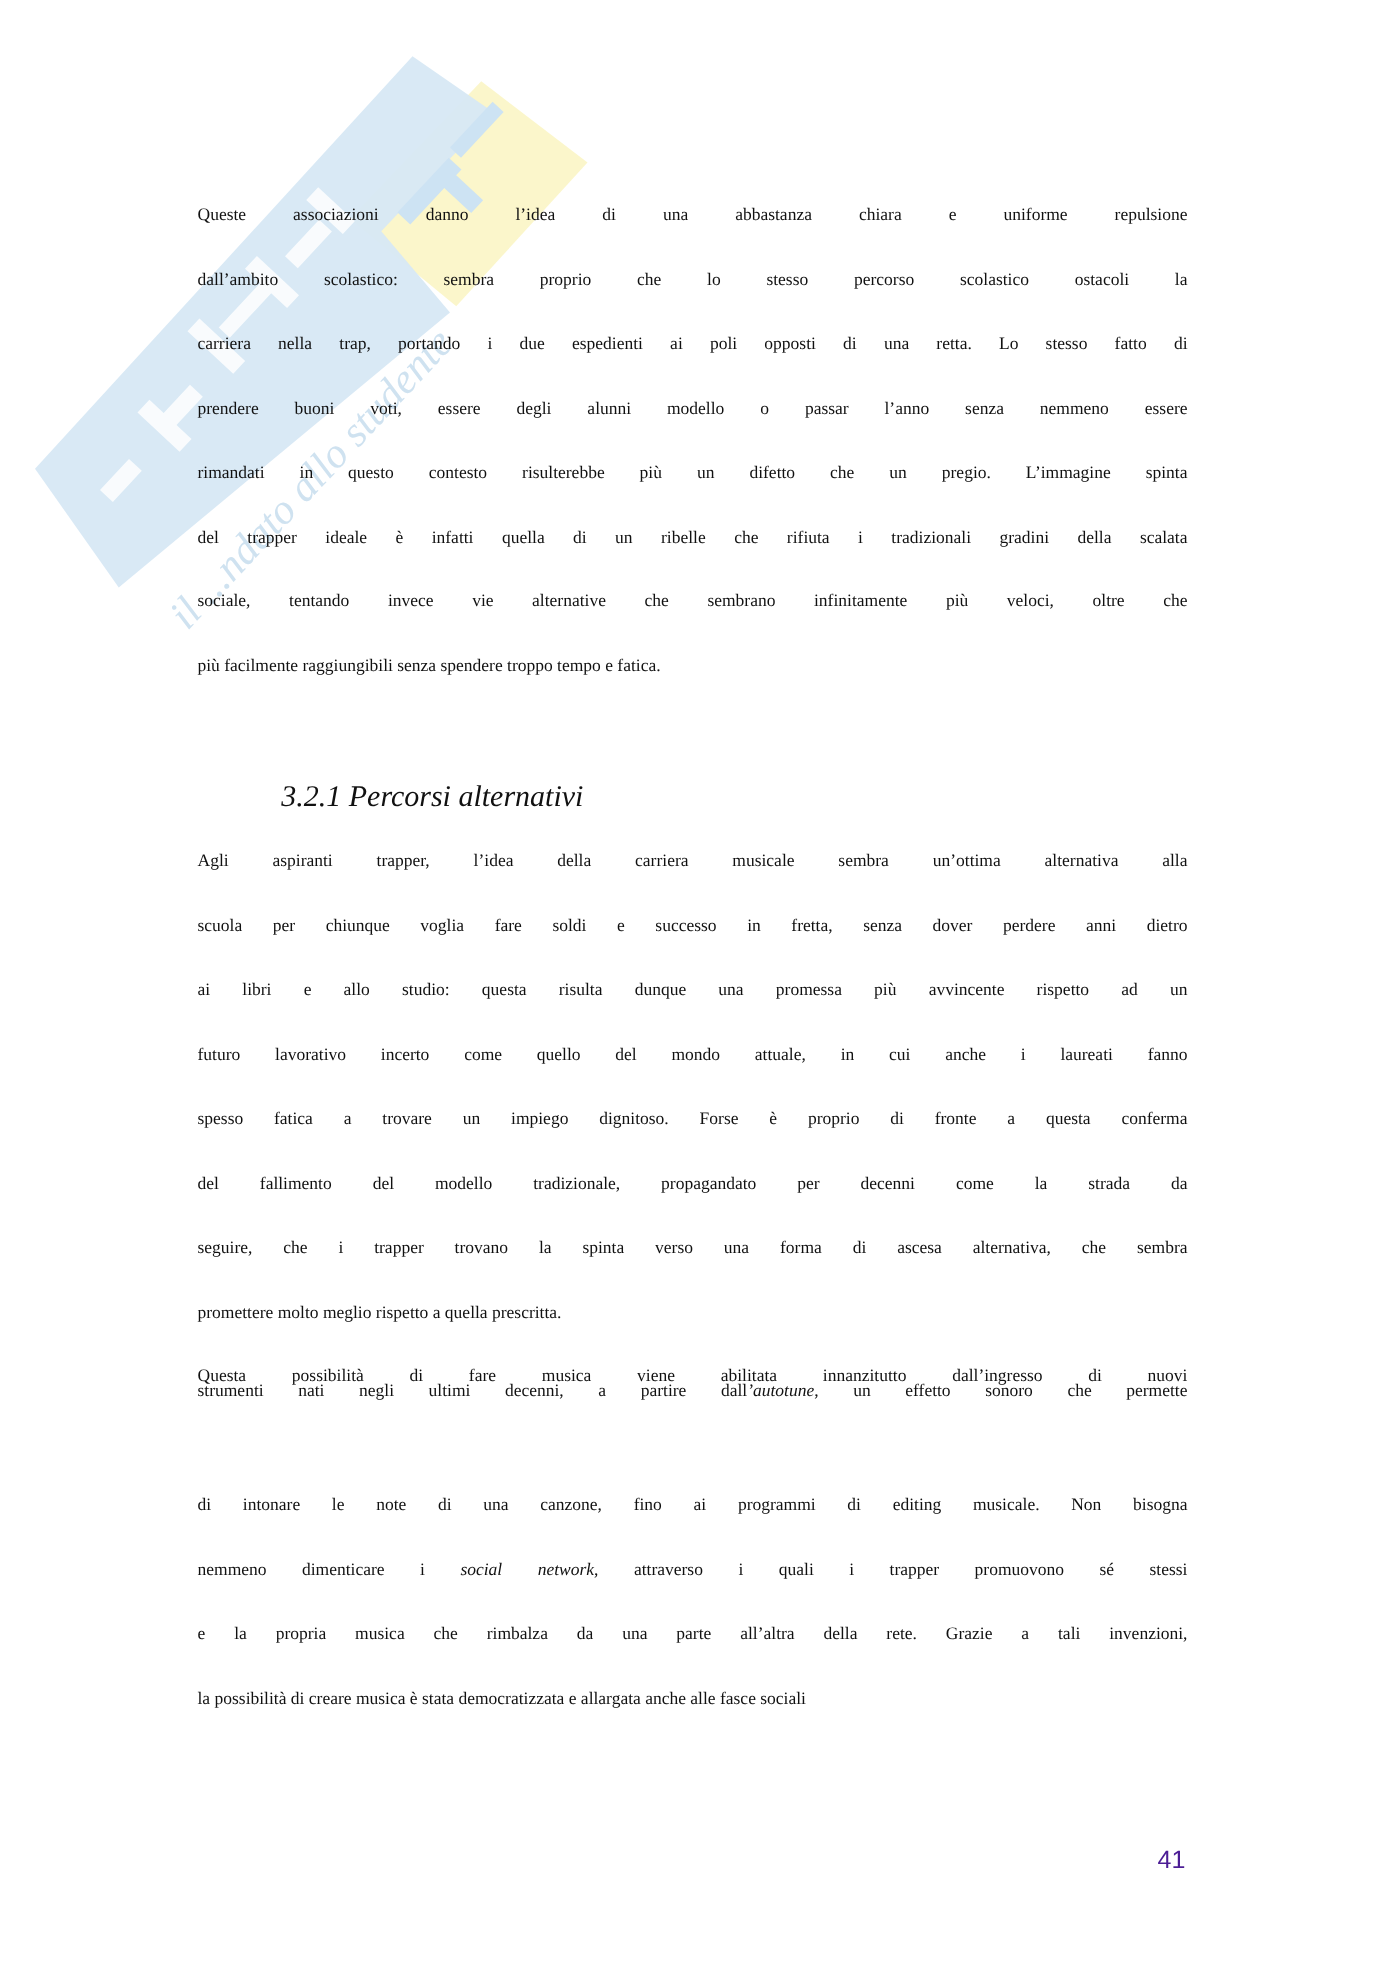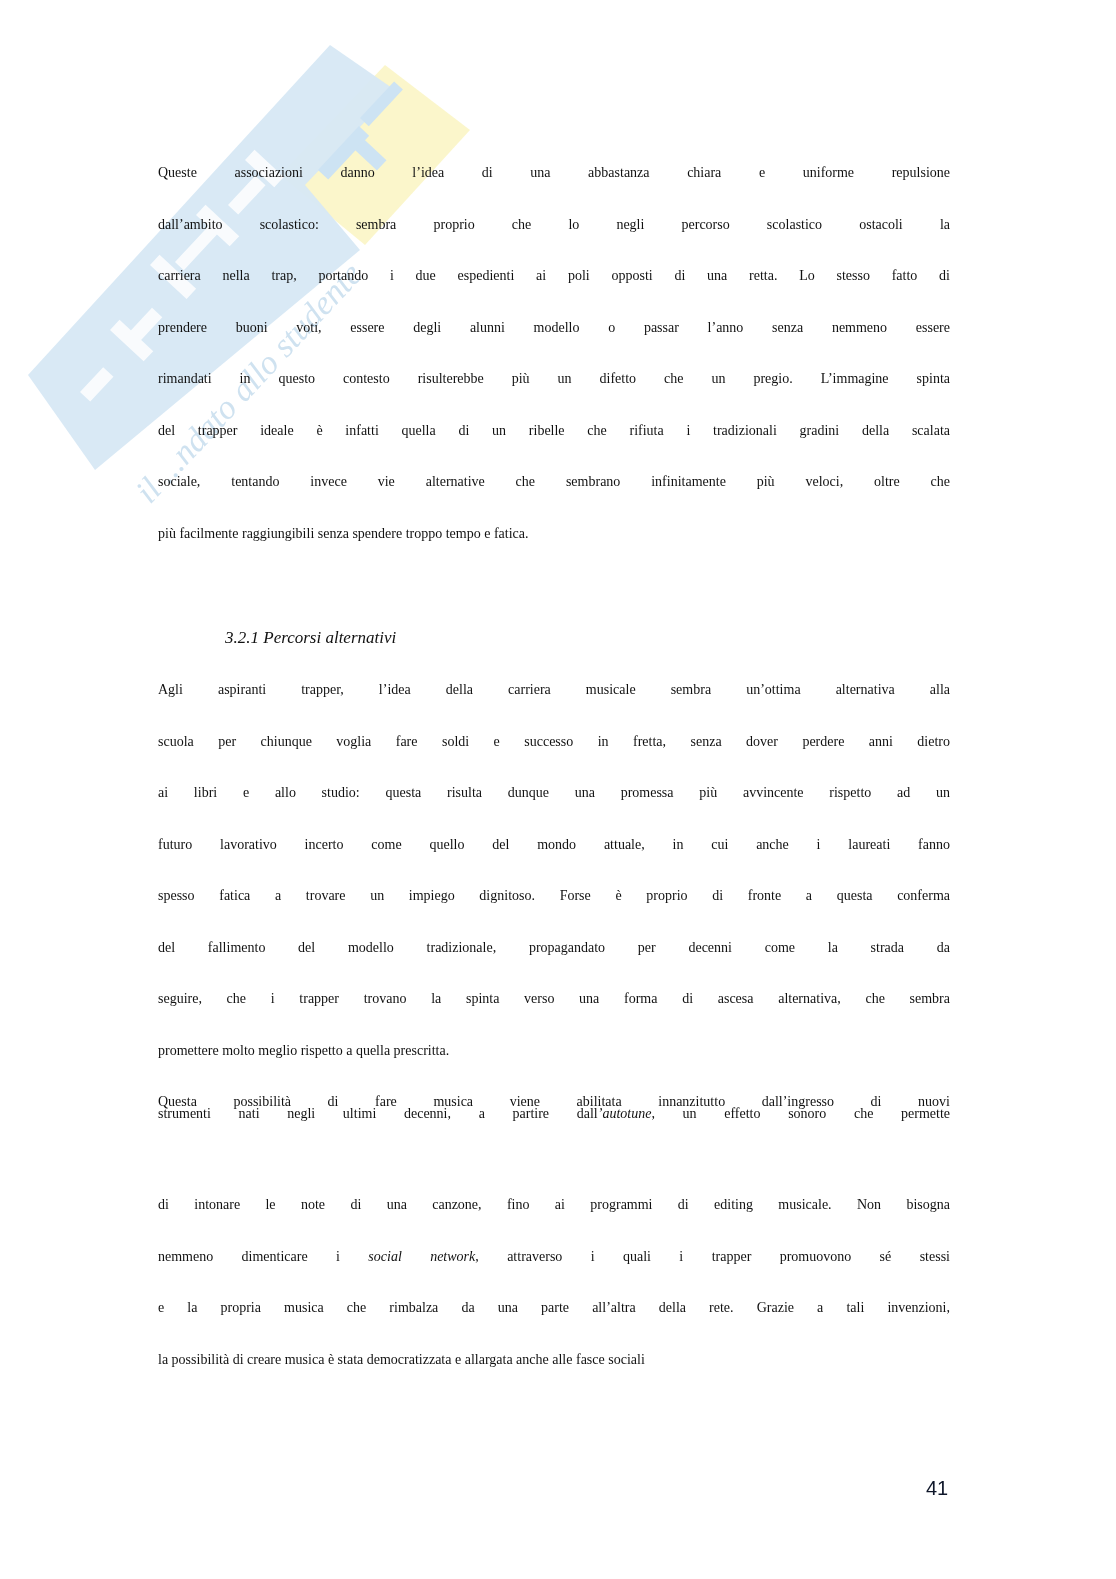--- a/index.html
+++ b/index.html
@@ -46,34 +46,34 @@
     z-index: 2;
   }
   .line.last {
     text-align: left;
     text-align-last: left;
   }
   .line .it { font-style: italic; }
   .heading {
     position: absolute;
     left: 225px;
-    font-size: 17px;
+    font-size: 24px;
     line-height: 24px;
     font-style: italic;
     white-space: nowrap;
     z-index: 2;
   }
   .page-number {
     position: absolute;
     left: 926px;
     top: 1476px;
     font-family: "Liberation Sans", "DejaVu Sans", sans-serif;
     font-size: 20px;
     line-height: 24px;
-    color: #0f172a;
+    color: #4c1d95;
     z-index: 2;
   }
 </style>
 </head>
 <body>
 
 <div class="page">
 
   <div class="watermark">
     <svg viewBox="0 0 520 560" xmlns="http://www.w3.org/2000/svg">
@@ -98,21 +98,21 @@
         <rect x="0" y="0" width="14" height="30" transform="translate(355,150) rotate(-47)"></rect>
         <rect x="0" y="0" width="50" height="12" transform="translate(360,118) rotate(-47)"></rect>
       </g>
 
       <text x="0" y="0" transform="translate(150,505) rotate(-47)" font-family="Liberation Serif, serif" font-style="italic" font-size="34" fill="#cfe2f0">il ...ndato allo studente</text>
     </svg>
   </div>
 
   <div id="p1">
       <div class="line" style="top: 161px;"><span>Queste associazioni danno l’idea di una abbastanza chiara e uniforme repulsione</span></div>
-      <div class="line" style="top: 212.5px;"><span>dall’ambito scolastico: sembra proprio che lo negli percorso scolastico ostacoli la</span></div>
+      <div class="line" style="top: 212.5px;"><span>dall’ambito scolastico: sembra proprio che lo stesso percorso scolastico ostacoli la</span></div>
       <div class="line" style="top: 264px;"><span>carriera nella trap, portando i due espedienti ai poli opposti di una retta. Lo stesso fatto di</span></div>
       <div class="line" style="top: 315.5px;"><span>prendere buoni voti, essere degli alunni modello o passar l’anno senza nemmeno essere</span></div>
       <div class="line" style="top: 367px;"><span>rimandati in questo contesto risulterebbe più un difetto che un pregio. L’immagine spinta</span></div>
       <div class="line" style="top: 418.5px;"><span>del trapper ideale è infatti quella di un ribelle che rifiuta i tradizionali gradini della scalata</span></div>
       <div class="line" style="top: 470px;"><span>sociale, tentando invece vie alternative che sembrano infinitamente più veloci, oltre che</span></div>
       <div class="line last" style="top: 521.5px;"><span>più facilmente raggiungibili senza spendere troppo tempo e fatica.</span></div>
     </div>
 
   <div class="heading" style="top:626px;">3.2.1 Percorsi alternativi</div>
 

